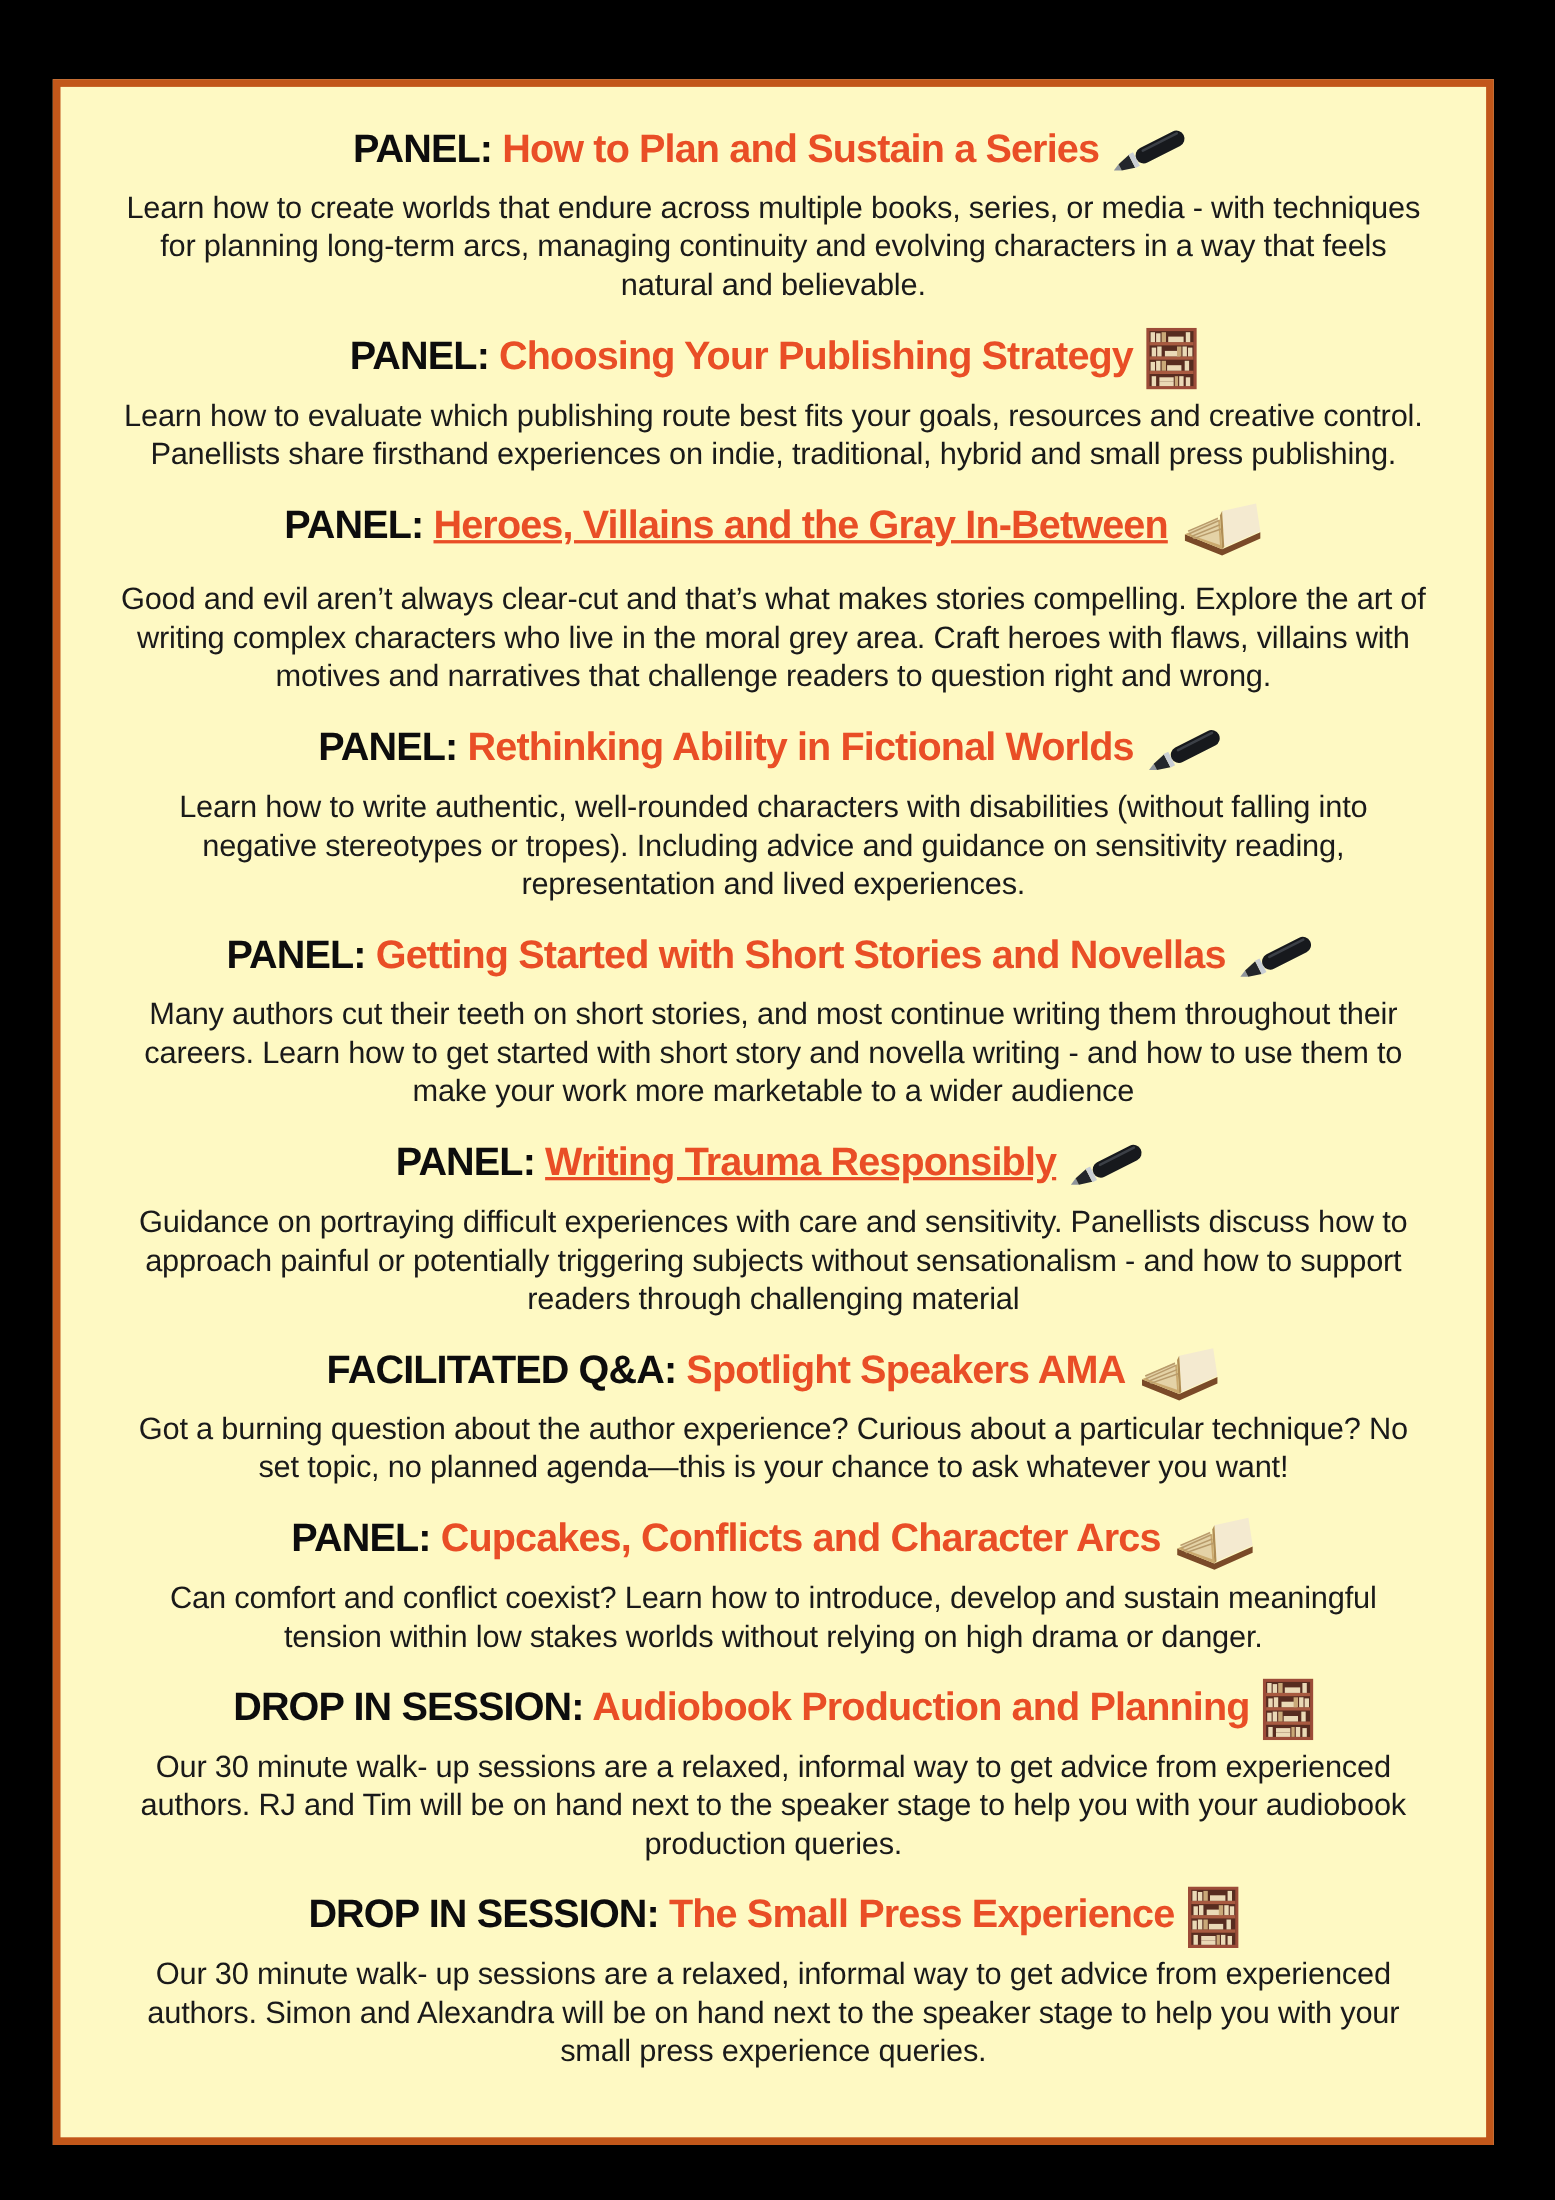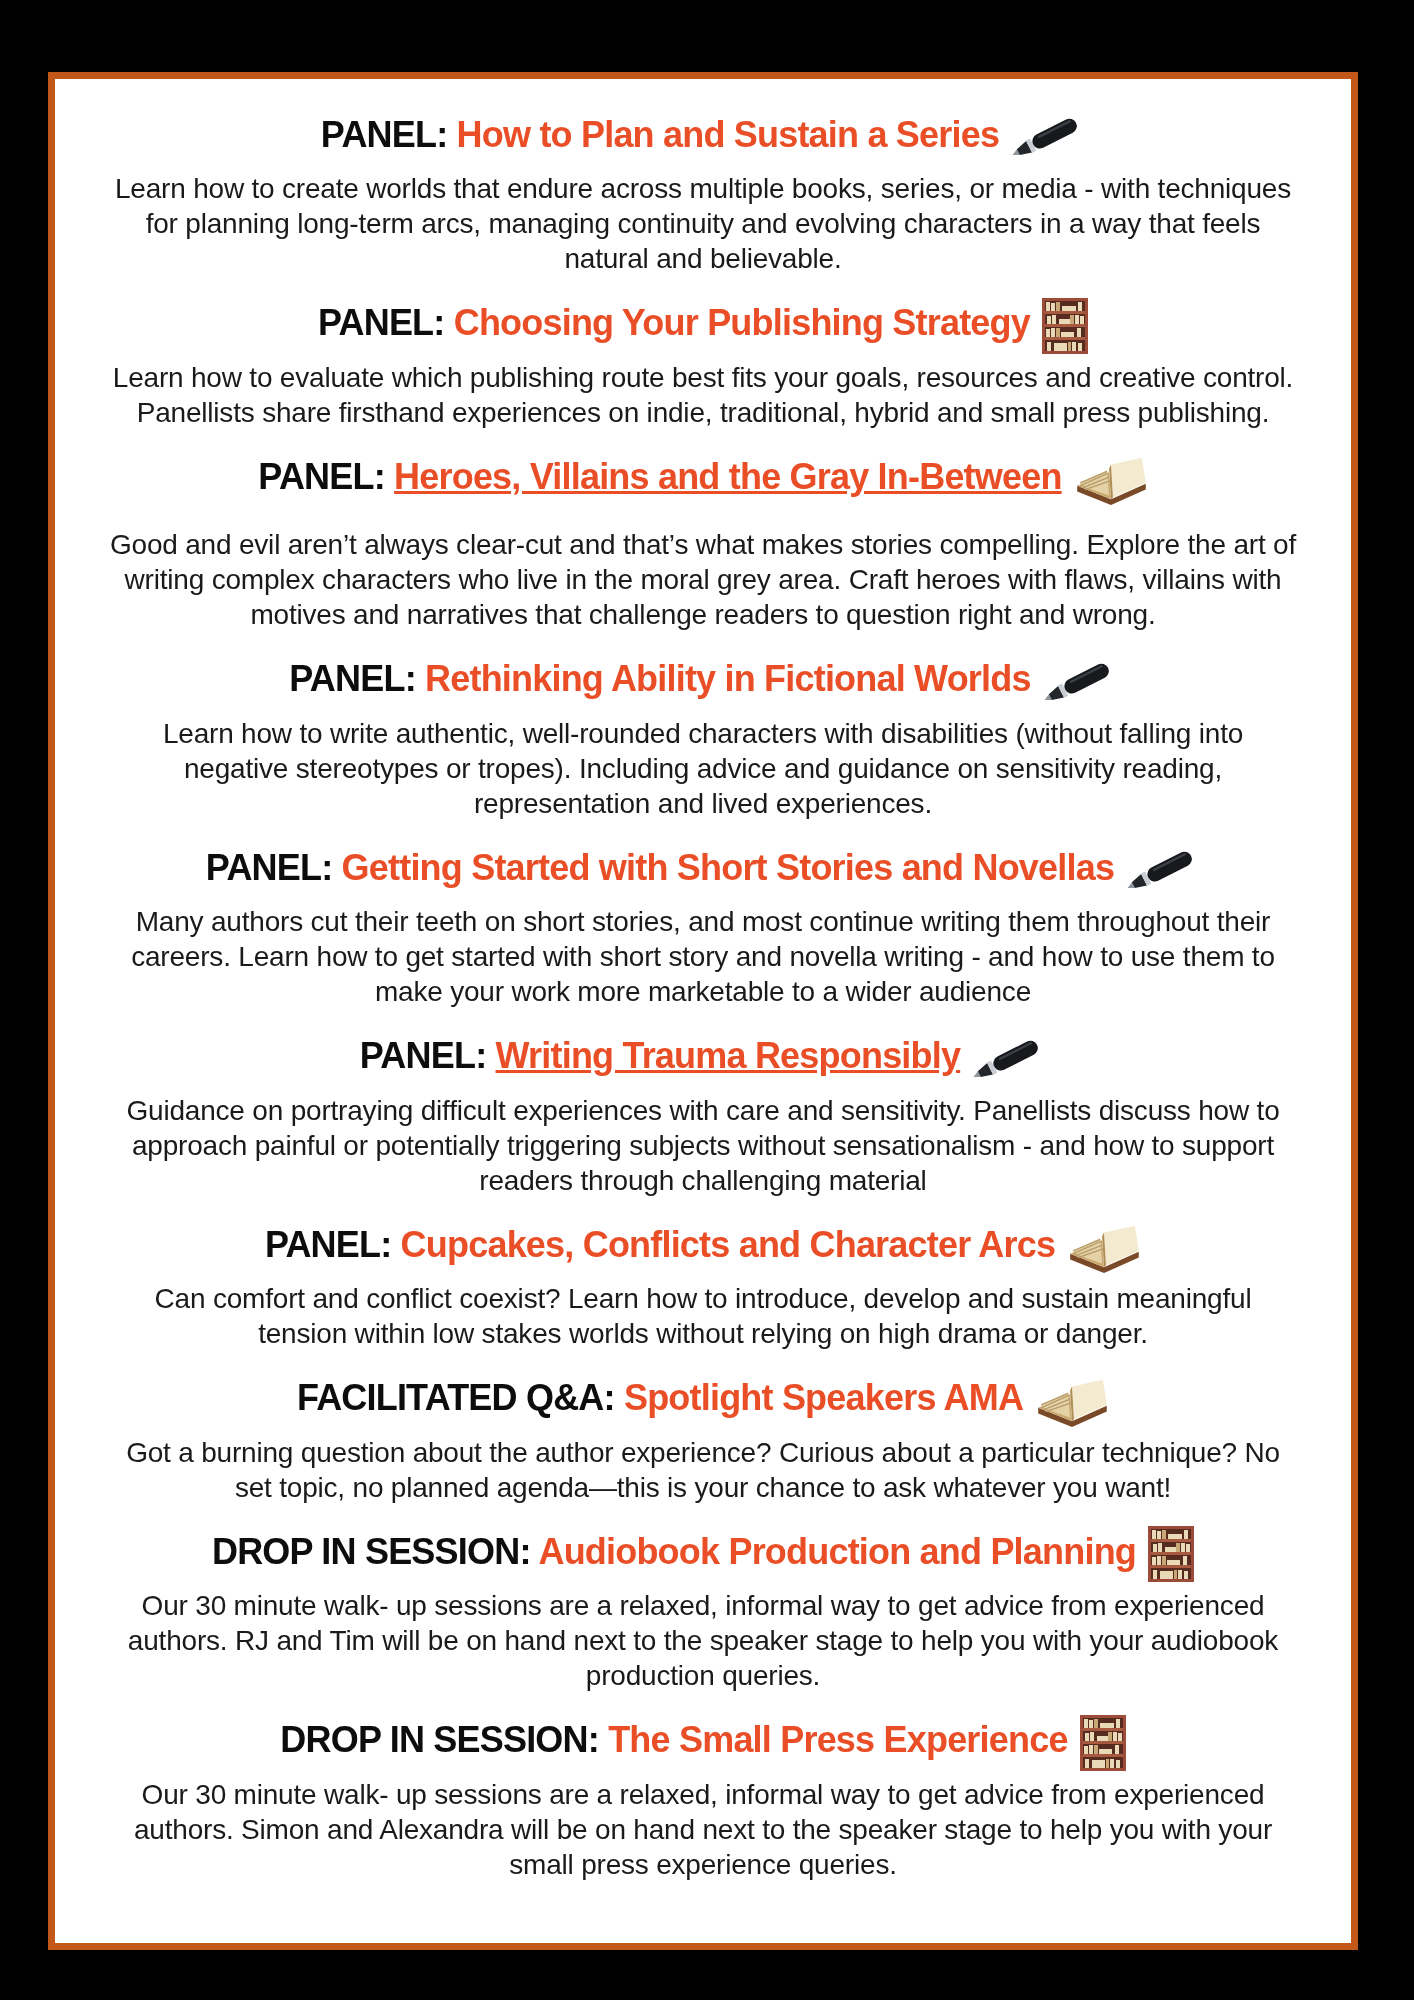--- a/index.html
+++ b/index.html
@@ -49,21 +49,21 @@
     position:relative;
   }
   .hicon svg{position:absolute;left:0;top:50%;transform:translateY(-50%);display:block;}
   .hicon.pen{width:74px;}
   .hicon.bookshelf{width:46px;}
   .hicon.open-book{width:74px;}
 </style>
 </head>
 <body style="background: rgb(0, 0, 0);">
 
-<div class="frame" style="border-color: rgb(194, 87, 26); background: #ffffff;">
+<div class="frame" style="border-color: rgb(194, 87, 26); background: #fef9c3;">
   <div class="content" id="sections-root">
   <div class="section">
     <h2><span class="label" style="color: rgb(13, 13, 13);">PANEL:</span> <span class="title" style="color: rgb(233, 78, 38);">How to Plan and Sustain a Series</span><span class="hicon pen"><svg width="74" height="52" viewBox="0 0 80 56">
         <g transform="rotate(-27 40 28)">
           <polygon points="4,24.5 4,31.5 -3,28" fill="#8f959c"></polygon>
           <polygon points="17,21 17,35 4,31.5 4,24.5" fill="#23262b"></polygon>
           <rect x="17" y="20.5" width="5" height="15" fill="#c9ced4"></rect>
           <rect x="22" y="20" width="52" height="16" rx="8" fill="#17191d"></rect>
           <rect x="30" y="22.2" width="40" height="2.6" rx="1.3" fill="#3c4047"></rect>
         </g>
@@ -160,51 +160,51 @@
           <polygon points="17,21 17,35 4,31.5 4,24.5" fill="#23262b"></polygon>
           <rect x="17" y="20.5" width="5" height="15" fill="#c9ced4"></rect>
           <rect x="22" y="20" width="52" height="16" rx="8" fill="#17191d"></rect>
           <rect x="30" y="22.2" width="40" height="2.6" rx="1.3" fill="#3c4047"></rect>
         </g>
       </svg></span></h2>
     <p class="desc" style="color: rgb(26, 26, 26);">Guidance on portraying difficult experiences with care and sensitivity. Panellists discuss how to approach painful or potentially triggering subjects without sensationalism - and how to support readers through challenging material</p>
   </div>
 
   <div class="section">
+    <h2><span class="label" style="color: rgb(13, 13, 13);">FACILITATED Q&amp;A:</span> <span class="title" style="color: rgb(233, 78, 38);">Spotlight Speakers AMA</span><span class="hicon open-book"><svg width="74" height="56" viewBox="0 0 76 58">
+        <polygon points="3,36 38,50 74,34 74,40 38,56 3,42" fill="#7a4a28"></polygon>
+        <polygon points="3,36 36,22 38,50" fill="#caa96e"></polygon>
+        <polygon points="6,33 34,20 36,46 10,37" fill="#e4d2a6"></polygon>
+        <polygon points="38,14 70,7 74,33 40,48" fill="#f4ead0"></polygon>
+        <polygon points="36,18 38,14 40,48 38,50" fill="#b08d55"></polygon>
+        <g stroke="#b89b6b" stroke-width="1.4" fill="none">
+          <path d="M6,33 L34,21"></path>
+          <path d="M7,35.5 L35,23"></path>
+          <path d="M9,38 L36,27"></path>
+          <path d="M11,40 L37,31"></path>
+        </g>
+      </svg></span></h2>
+    <p class="desc" style="color: rgb(26, 26, 26);">Got a burning question about the author experience? Curious about a particular technique? No set topic, no planned agenda—this is your chance to ask whatever you want!</p>
+  </div>
+
+  <div class="section">
     <h2><span class="label" style="color: rgb(13, 13, 13);">PANEL:</span> <span class="title" style="color: rgb(233, 78, 38);">Cupcakes, Conflicts and Character Arcs</span><span class="hicon open-book"><svg width="74" height="56" viewBox="0 0 76 58">
         <polygon points="3,36 38,50 74,34 74,40 38,56 3,42" fill="#7a4a28"></polygon>
         <polygon points="3,36 36,22 38,50" fill="#caa96e"></polygon>
         <polygon points="6,33 34,20 36,46 10,37" fill="#e4d2a6"></polygon>
         <polygon points="38,14 70,7 74,33 40,48" fill="#f4ead0"></polygon>
         <polygon points="36,18 38,14 40,48 38,50" fill="#b08d55"></polygon>
         <g stroke="#b89b6b" stroke-width="1.4" fill="none">
           <path d="M6,33 L34,21"></path>
           <path d="M7,35.5 L35,23"></path>
           <path d="M9,38 L36,27"></path>
           <path d="M11,40 L37,31"></path>
         </g>
       </svg></span></h2>
     <p class="desc" style="color: rgb(26, 26, 26);">Can comfort and conflict coexist? Learn how to introduce, develop and sustain meaningful tension within low stakes worlds without relying on high drama or danger.</p>
-  </div>
-
-  <div class="section">
-    <h2><span class="label" style="color: rgb(13, 13, 13);">FACILITATED Q&amp;A:</span> <span class="title" style="color: rgb(233, 78, 38);">Spotlight Speakers AMA</span><span class="hicon open-book"><svg width="74" height="56" viewBox="0 0 76 58">
-        <polygon points="3,36 38,50 74,34 74,40 38,56 3,42" fill="#7a4a28"></polygon>
-        <polygon points="3,36 36,22 38,50" fill="#caa96e"></polygon>
-        <polygon points="6,33 34,20 36,46 10,37" fill="#e4d2a6"></polygon>
-        <polygon points="38,14 70,7 74,33 40,48" fill="#f4ead0"></polygon>
-        <polygon points="36,18 38,14 40,48 38,50" fill="#b08d55"></polygon>
-        <g stroke="#b89b6b" stroke-width="1.4" fill="none">
-          <path d="M6,33 L34,21"></path>
-          <path d="M7,35.5 L35,23"></path>
-          <path d="M9,38 L36,27"></path>
-          <path d="M11,40 L37,31"></path>
-        </g>
-      </svg></span></h2>
-    <p class="desc" style="color: rgb(26, 26, 26);">Got a burning question about the author experience? Curious about a particular technique? No set topic, no planned agenda—this is your chance to ask whatever you want!</p>
   </div>
 
   <div class="section">
     <h2><span class="label" style="color: rgb(13, 13, 13);">DROP IN SESSION:</span> <span class="title" style="color: rgb(233, 78, 38);">Audiobook Production and Planning</span><span class="hicon bookshelf"><svg width="46" height="56" viewBox="0 0 46 56">
         <rect x="0" y="0" width="46" height="56" fill="#9c4c38"></rect>
         <rect x="3" y="3" width="40" height="50" fill="#572c20"></rect>
         <g>
           <rect x="3" y="13" width="40" height="3" fill="#a85a40"></rect>
           <rect x="3" y="26" width="40" height="3" fill="#a85a40"></rect>
           <rect x="3" y="39" width="40" height="3" fill="#a85a40"></rect>

